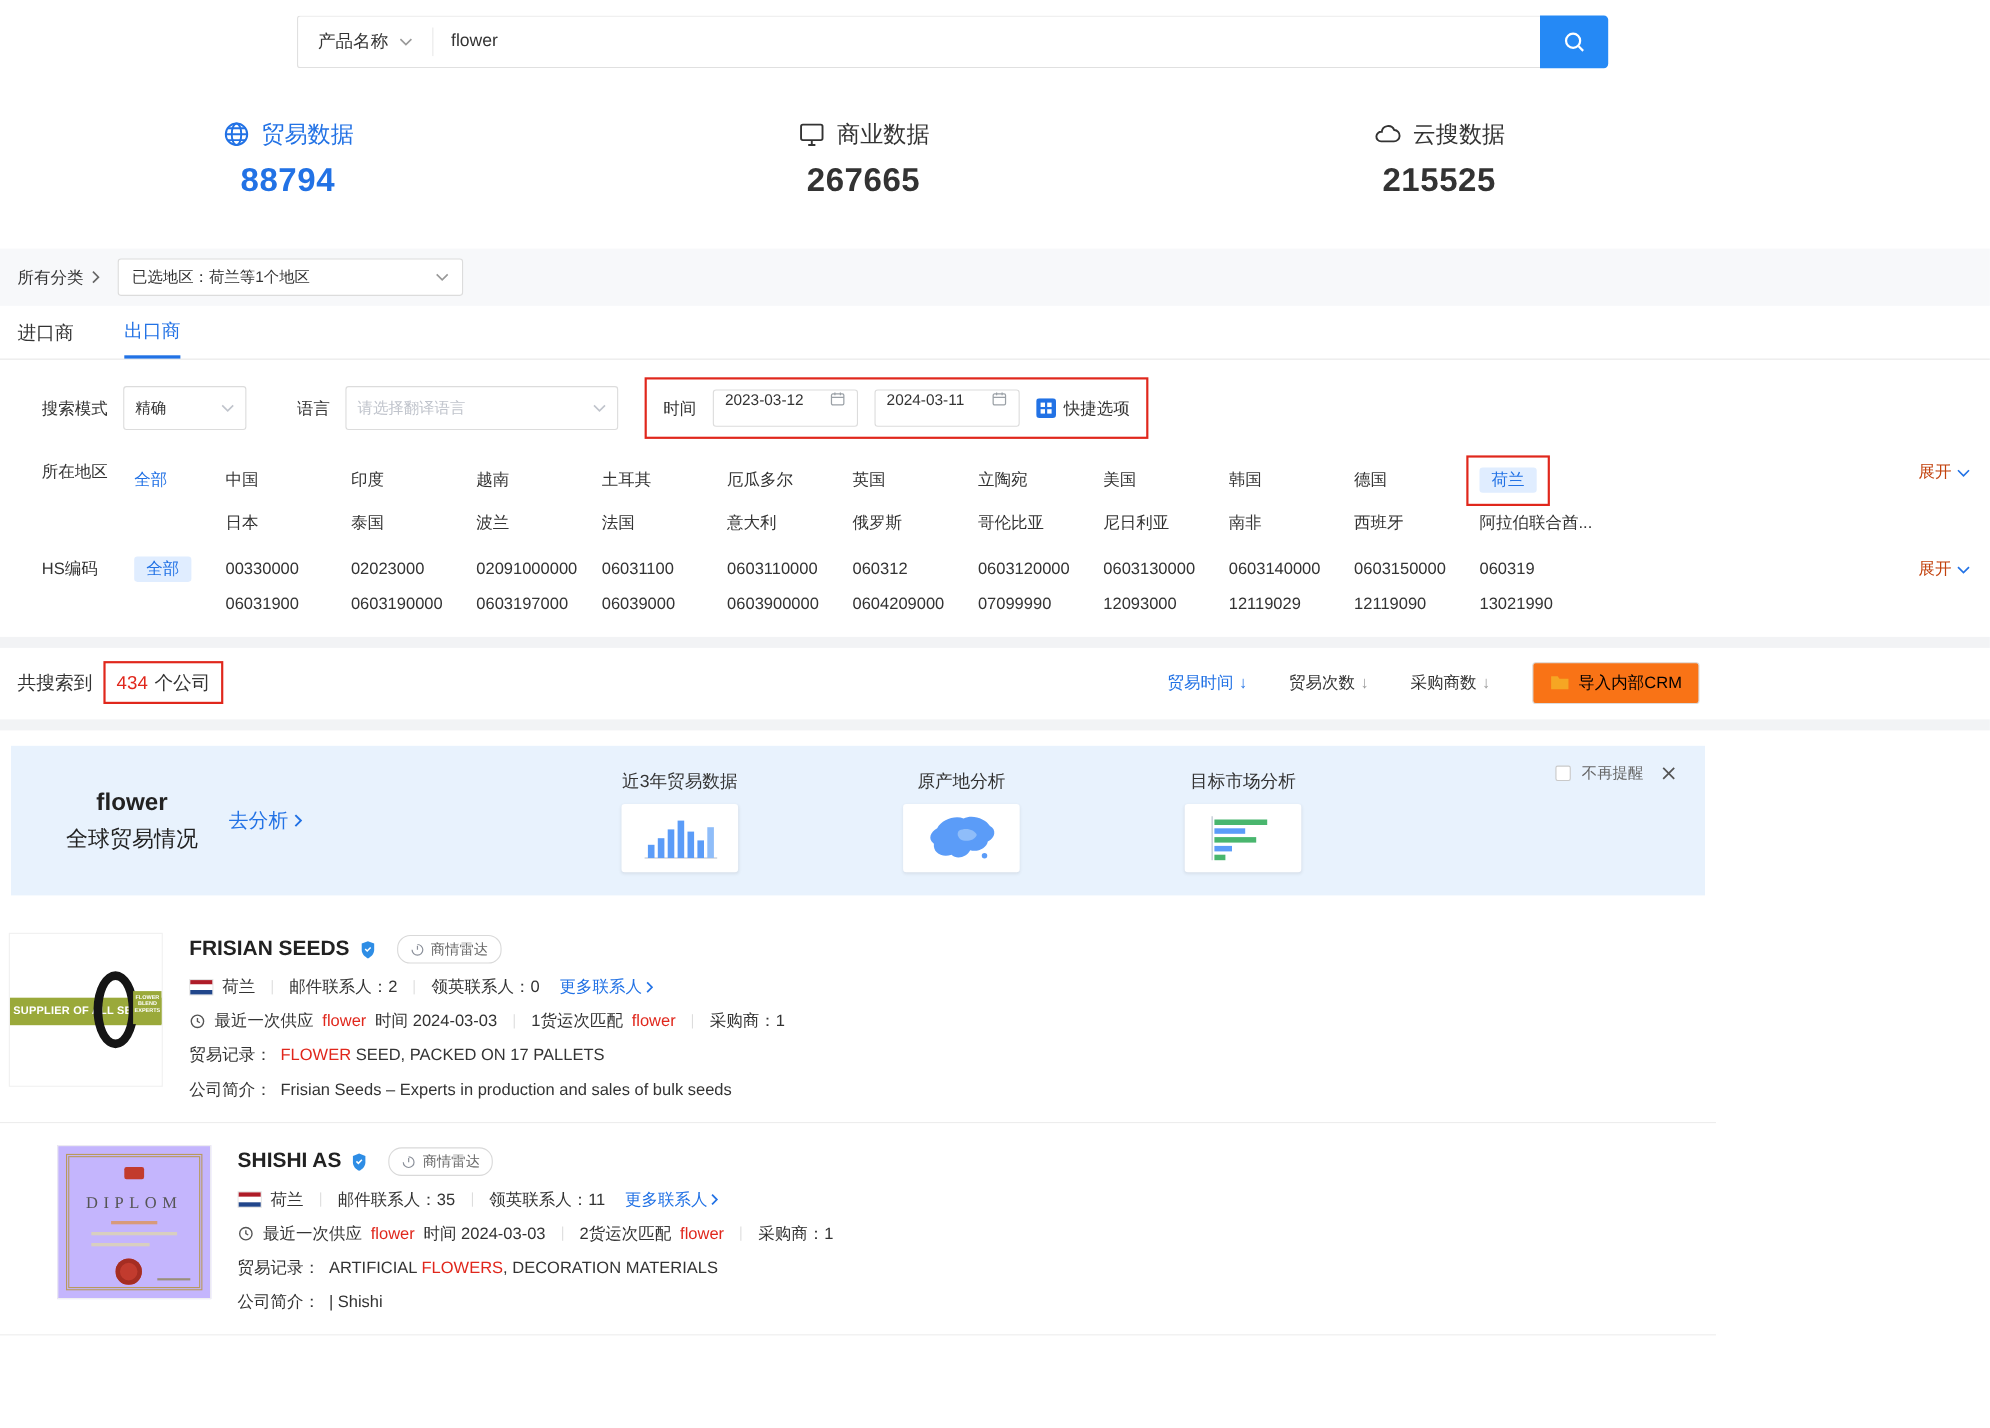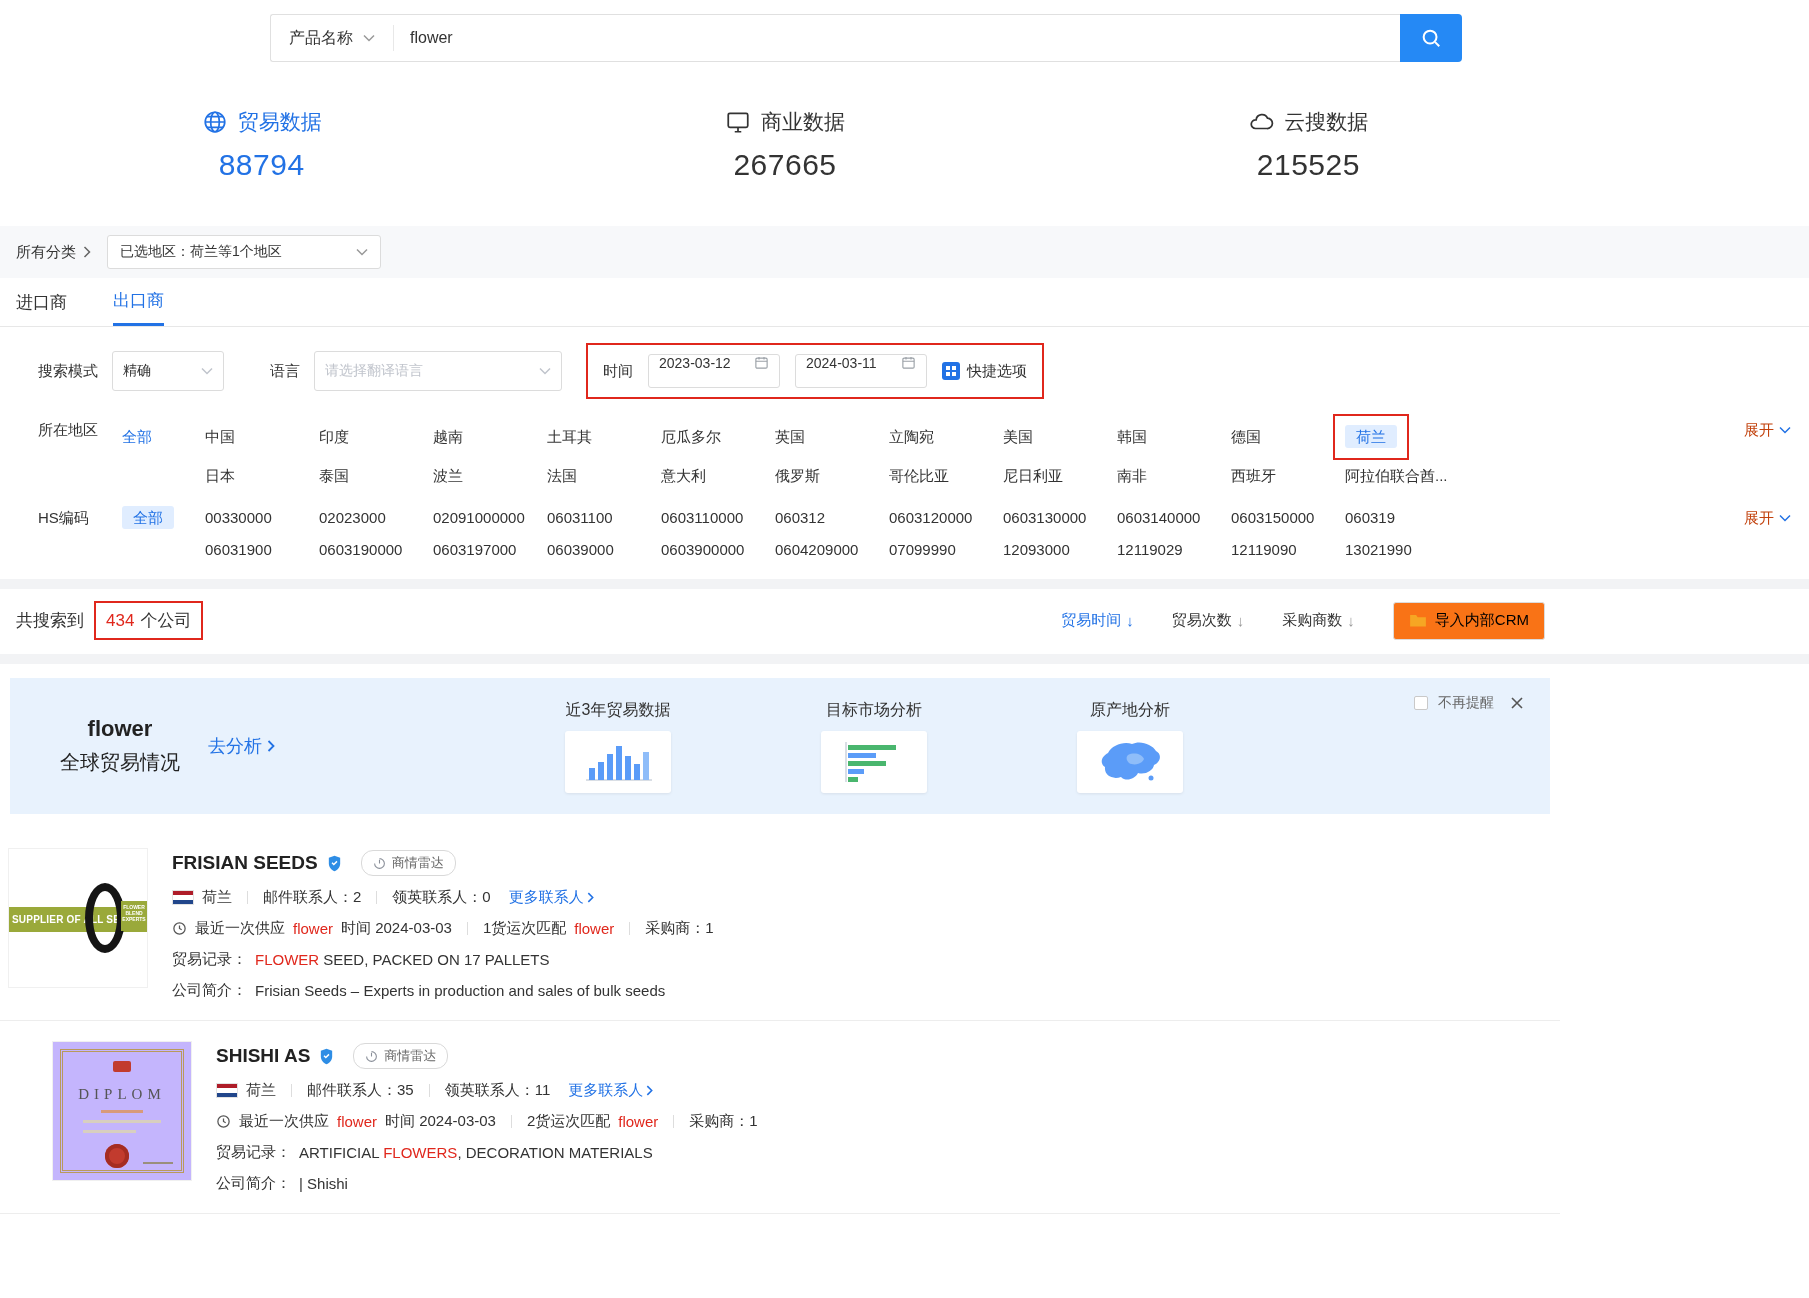--- a/index.html
+++ b/index.html
@@ -16,27 +16,27 @@
   .search-area { padding:14px 0 0 270px; display:flex; align-items:center; }
   .search-box { display:flex; width:1130px; height:48px; border:1px solid #e0e0e0; border-right:0; border-radius:3px 0 0 3px; align-items:center; background:#fff; }
   .cat-select { display:flex; align-items:center; gap:10px; padding:0 18px; height:26px; border-right:1px solid #e8e8e8; cursor:pointer; font-size:16px; }
   .search-input { flex:1; border:0; outline:none; font-size:16px; padding:0 16px; height:100%; color:#333; font-family:inherit; background:transparent; }
   .search-btn { width:62px; height:48px; background:#2589f5; border:0; border-radius:0 4px 4px 0; display:flex; align-items:center; justify-content:center; cursor:pointer; }
 
   
   .stats { display:flex; width:1570px; margin-top:46px; padding-bottom:44px; }
   .stat { flex:1; text-align:center; }
   .stat-top { display:flex; justify-content:center; align-items:center; gap:10px; font-size:21px; }
-  .stat-val { margin-top:12px; font-size:30px; font-weight:normal; letter-spacing:.5px; }
+  .stat-val { margin-top:12px; font-size:30px; font-weight:bold; letter-spacing:.5px; }
   .stat.trade .stat-top, .stat.trade .stat-val { color:#2272e5; }
 
   
   .graybar { background:#f7f8fa; height:52px; display:flex; align-items:center; padding:0 16px; gap:16px; }
   .crumb { display:flex; align-items:center; gap:7px; font-size:15px; cursor:pointer; }
-  .region-dd { width:274px; height:34px; background:#fff; border:1px solid #dcdcdc; border-radius:3px; display:flex; align-items:center; justify-content:space-between; padding:0 12px; font-size:14px; cursor:pointer; }
+  .region-dd { width:314px; height:34px; background:#fff; border:1px solid #dcdcdc; border-radius:3px; display:flex; align-items:center; justify-content:space-between; padding:0 12px; font-size:14px; cursor:pointer; }
 
   
   .tabs { display:flex; gap:46px; padding:0 16px; border-bottom:1px solid #e7e7e7; height:49px; }
   .tab { font-size:17px; display:flex; align-items:center; cursor:pointer; }
   .tab.active { color:#2272e5; border-bottom:3px solid #2272e5; }
 
   
   .opts { display:flex; align-items:center; padding:16px 16px 10px 38px; }
   .opt-label { margin-right:14px; font-size:15px; white-space:nowrap; }
   .select { height:40px; border:1px solid #dcdcdc; border-radius:3px; display:flex; align-items:center; justify-content:space-between; padding:16px 10px; font-size:14px; background:#fff; cursor:pointer;text-align:right; }
@@ -378,39 +378,39 @@
           <rect x="20" y="24" width="6" height="18" fill="#5b9cf8"></rect>
           <rect x="29" y="16" width="6" height="26" fill="#5b9cf8"></rect>
           <rect x="38" y="8" width="6" height="34" fill="#5b9cf8"></rect>
           <rect x="47" y="18" width="6" height="24" fill="#5b9cf8"></rect>
           <rect x="56" y="26" width="6" height="16" fill="#5b9cf8"></rect>
           <rect x="65" y="14" width="6" height="28" fill="#8fbdf9"></rect>
         </svg>
       </div>
     </div>
     <div class="bcard">
+      <div class="bcard-title">原产地分析</div>
+      <div class="bcard-img">
+        <svg width="84" height="50" viewBox="0 0 84 50">
+          <path d="M20,16 C24,8 36,4 44,7 C52,3 64,7 68,14 C74,17 73,25 66,28 C65,34 57,38 50,36 C47,42 38,45 33,40 C24,43 16,38 17,30 C11,26 14,19 20,16 Z" fill="#5b9cf8"></path>
+          <path d="M40,18 C46,15 54,17 56,22 C54,27 46,29 41,26 C38,23 38,20 40,18 Z" fill="#8fbdf9"></path>
+          <circle cx="63" cy="41" r="2.5" fill="#5b9cf8"></circle>
+        </svg>
+      </div>
+    </div>
+    <div class="bcard">
       <div class="bcard-title">目标市场分析</div>
       <div class="bcard-img">
         <svg width="80" height="48" viewBox="0 0 80 48">
           <line x1="12" y1="4" x2="12" y2="44" stroke="#ccd3dc" stroke-width="1.5"></line>
           <rect x="14" y="7" width="48" height="5" fill="#49b66e"></rect>
           <rect x="14" y="15" width="28" height="5" fill="#5b9cf8"></rect>
           <rect x="14" y="23" width="38" height="5" fill="#49b66e"></rect>
           <rect x="14" y="31" width="16" height="5" fill="#5b9cf8"></rect>
           <rect x="14" y="39" width="10" height="5" fill="#49b66e"></rect>
-        </svg>
-      </div>
-    </div>
-    <div class="bcard">
-      <div class="bcard-title">原产地分析</div>
-      <div class="bcard-img">
-        <svg width="84" height="50" viewBox="0 0 84 50">
-          <path d="M20,16 C24,8 36,4 44,7 C52,3 64,7 68,14 C74,17 73,25 66,28 C65,34 57,38 50,36 C47,42 38,45 33,40 C24,43 16,38 17,30 C11,26 14,19 20,16 Z" fill="#5b9cf8"></path>
-          <path d="M40,18 C46,15 54,17 56,22 C54,27 46,29 41,26 C38,23 38,20 40,18 Z" fill="#8fbdf9"></path>
-          <circle cx="63" cy="41" r="2.5" fill="#5b9cf8"></circle>
         </svg>
       </div>
     </div>
   </div>
   <div class="dismiss">
     <span class="cbox"></span>
     <span>不再提醒</span>
     <svg class="close-x" width="14" height="14" viewBox="0 0 14 14" stroke="#555" stroke-width="1.6">
         <path d="M2 2l10 10M12 2L2 12"></path>
       </svg>

